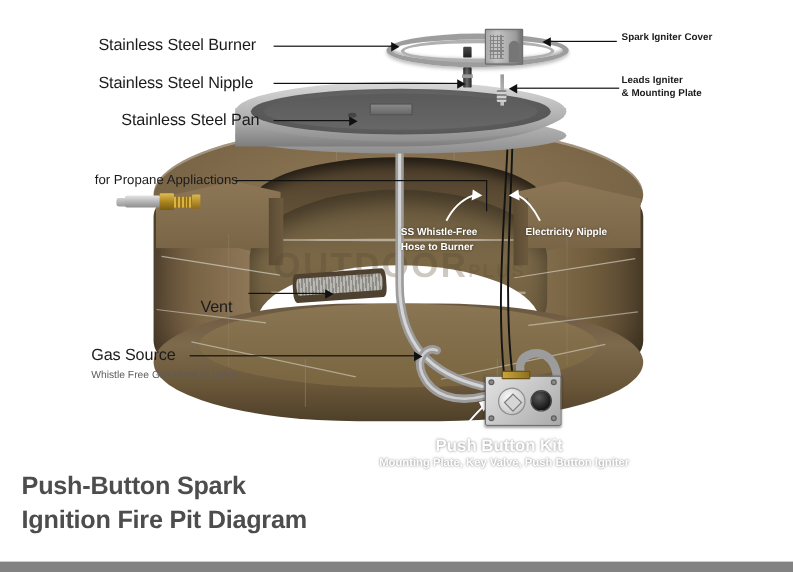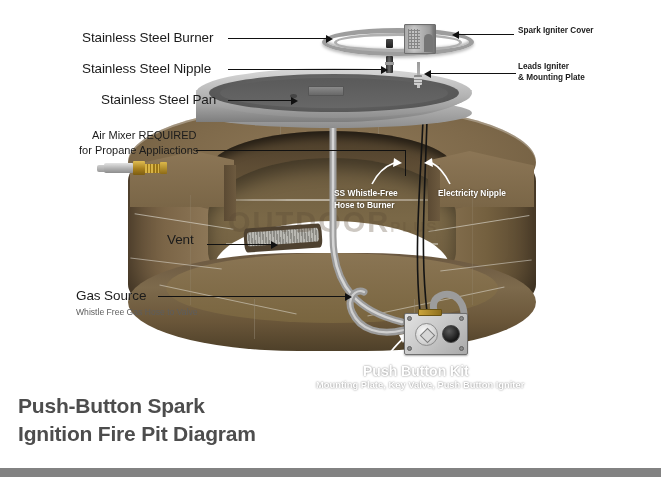--- a/index.html
+++ b/index.html
@@ -286,26 +286,25 @@
   <div class="arrow-r" style="left:326px;top:34.5px;"></div>
 
   <div class="lbl lbl-lg" style="left:82px;top:61px;">Stainless Steel Nipple</div>
   <div class="leader" style="left:228px;top:69px;width:157px;"></div>
   <div class="arrow-r" style="left:381px;top:65.5px;"></div>
 
   <div class="lbl lbl-lg" style="left:101px;top:92px;">Stainless Steel Pan</div>
   <div class="leader" style="left:228px;top:100px;width:66px;"></div>
   <div class="arrow-r" style="left:291px;top:96.5px;"></div>
 
-  <div class="lbl lbl-md" style="left:92px;top:129px;font-size:11px;">Air Mixer REQUIRED</div>
   <div class="lbl lbl-md" style="left:79px;top:144px;font-size:11px;">for Propane Appliactions</div>
   <div class="leader" style="left:196px;top:150px;width:210px;"></div>
   <div class="leader v" style="left:405px;top:150px;width:1.3px;height:26px;"></div>
 
-  <div class="lbl lbl-lg" style="left:167px;top:232px;">Vent</div>
+  <div class="lbl lbl-lg" style="left:167px;top:248px;">Vent</div>
   <div class="leader" style="left:207px;top:244px;width:67px;"></div>
   <div class="arrow-r" style="left:271px;top:240.5px;"></div>
 
   <div class="lbl lbl-lg" style="left:76px;top:288px;">Gas Source</div>
   <div class="lbl lbl-sub" style="left:76px;top:307px;text-align:center;">Whistle Free Gas Hose to Valve</div>
   <div class="leader" style="left:158px;top:296px;width:190px;"></div>
   <div class="arrow-r" style="left:345px;top:292.5px;"></div>
 
   <div class="lbl lbl-sm" style="left:518px;top:26px;">Spark Igniter Cover</div>
   <div class="leader" style="left:458px;top:34px;width:56px;"></div>

